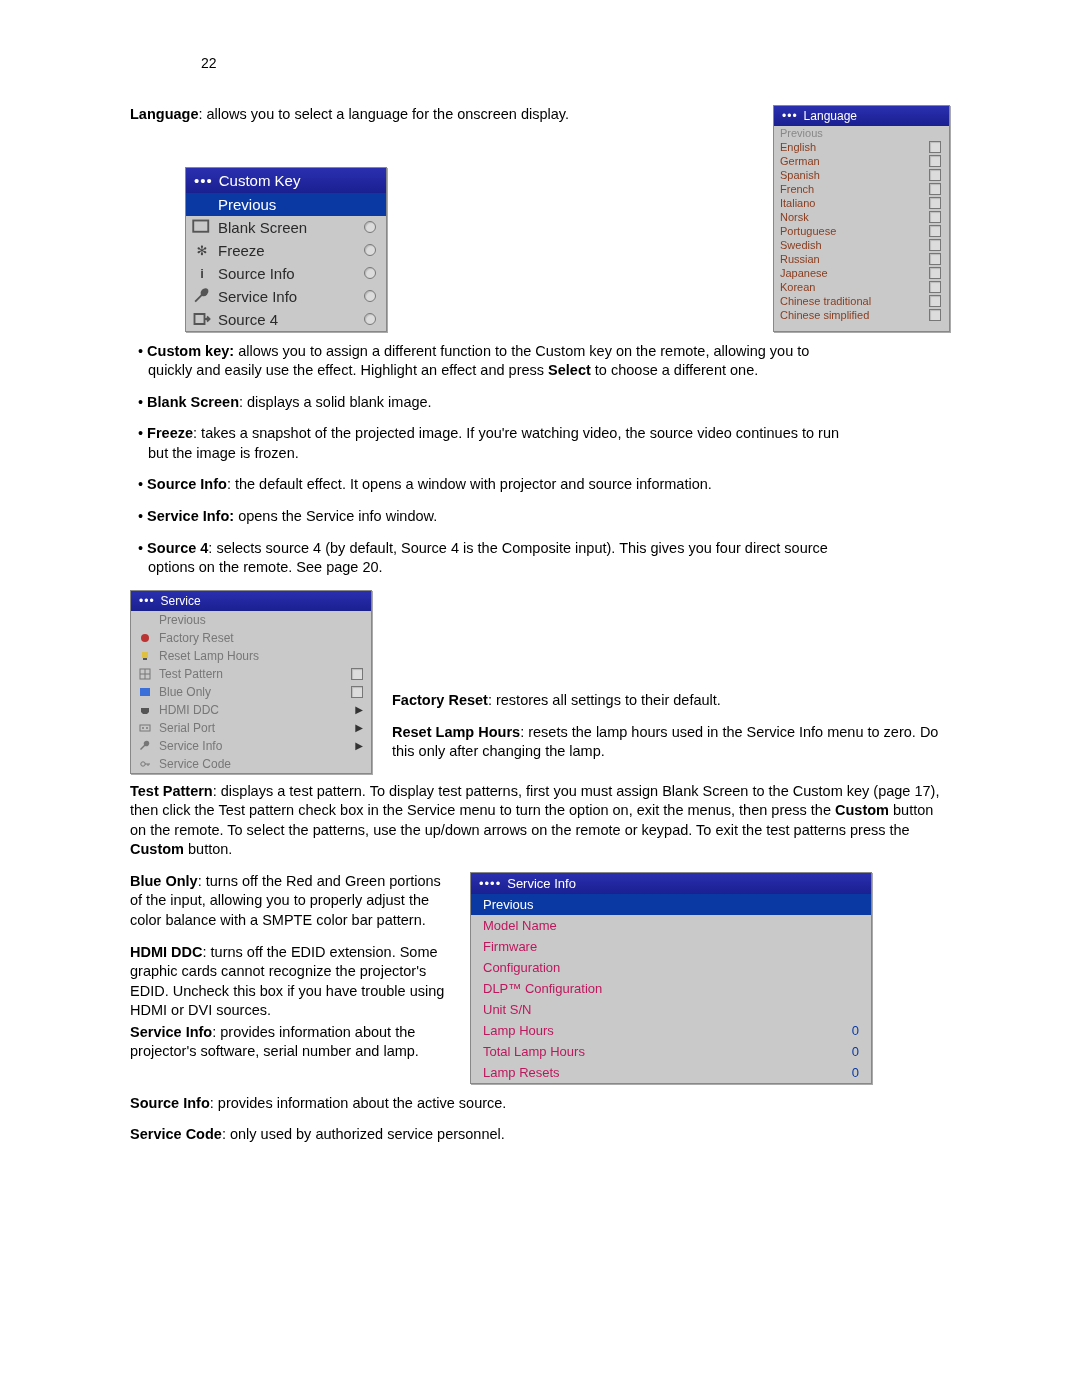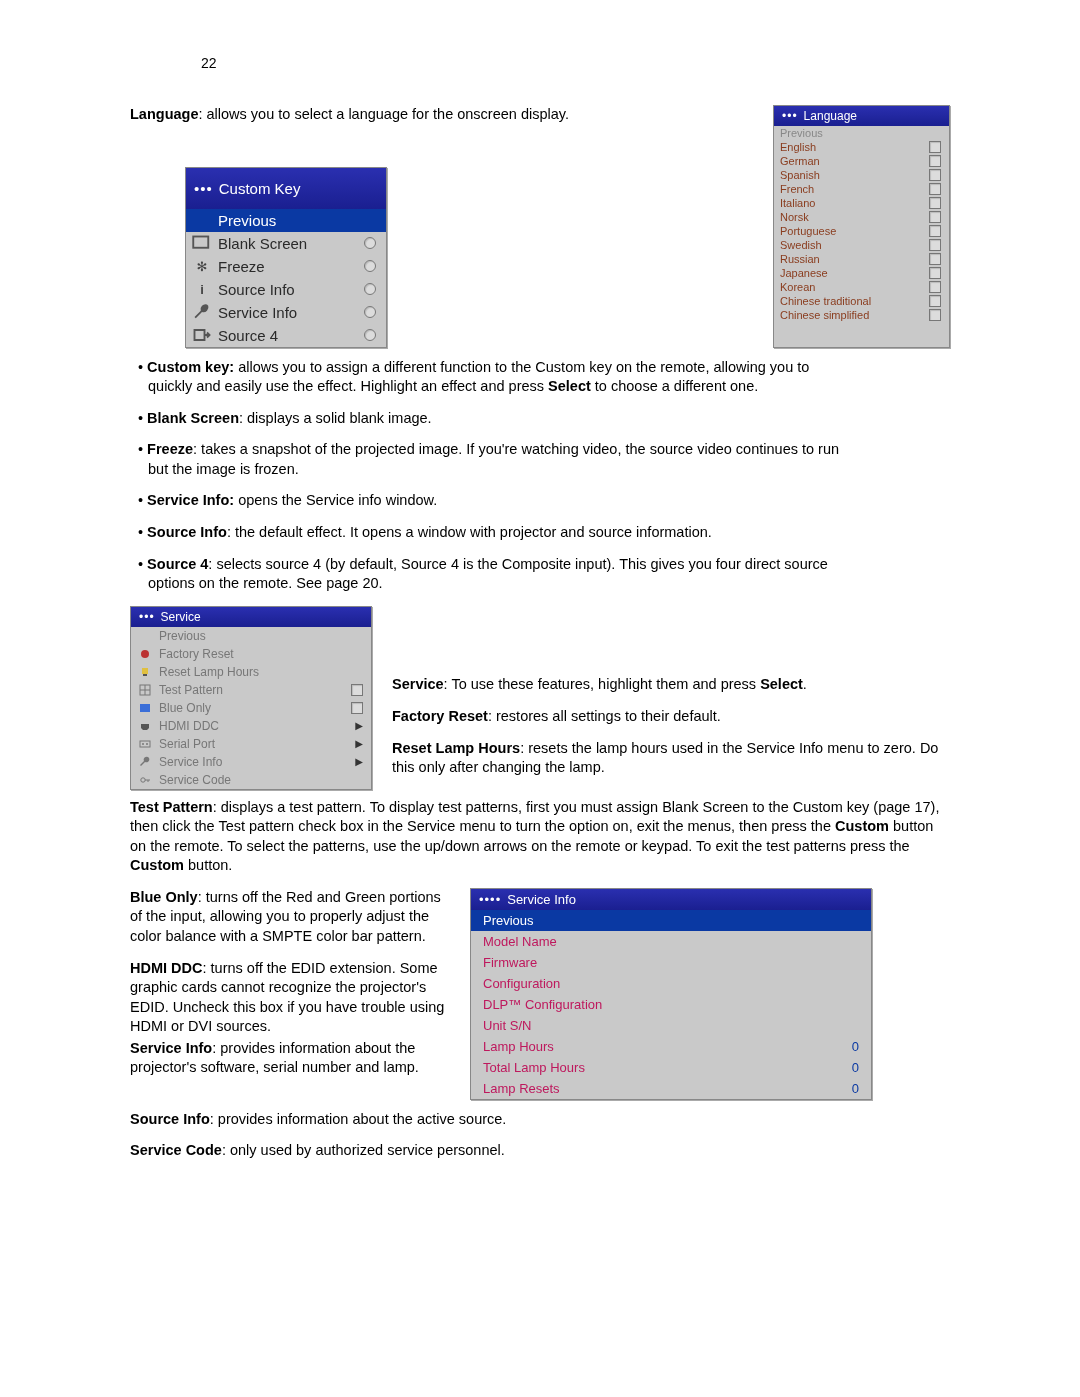--- a/index.html
+++ b/index.html
@@ -73,21 +73,21 @@
     box-shadow: inset 1px 1px 1px rgba(0,0,0,.15);
   }
   .menu .m-row .arrow { font-size: 10px; color: #333; }
 
   
   .menu.customkey {
     width: 200px;
     margin-left: 55px;
     font-size: 15px;
   }
-  .menu.customkey .m-header { font-size: 15px; padding: 12px 8px; }
+  .menu.customkey .m-header { font-size: 15px; padding: 4px 8px; }
   .menu.customkey .m-row { padding: 3px 10px 3px 6px; }
   .menu.customkey .m-row .ico { width: 20px; font-size: 13px; }
 
   .menu.customkey .m-row.sel .label { color: #fff; }
 
   
   .menu.lang {
     width: 175px;
     font-size: 11px;
     position: relative;
@@ -259,24 +259,24 @@
     <li>
       <span class="bold">Custom key:</span><span> allows you to assign a different function to the Custom key on the remote, allowing you to quickly and easily use the effect. Highlight an effect and press </span><span class="bold">Select</span><span> to choose a different one.</span>
     </li>
     <li>
       <span class="bold">Blank Screen</span><span>: displays a solid blank image.</span>
     </li>
     <li>
       <span class="bold">Freeze</span><span>: takes a snapshot of the projected image. If you're watching video, the source video continues to run but the image is frozen.</span>
     </li>
     <li>
+      <span class="bold">Source Info</span><span>: the default effect. It opens a window with projector and source information.</span>
+    </li>
+    <li>
       <span class="bold">Service Info:</span><span> opens the Service info window.</span>
-    </li>
-    <li>
-      <span class="bold">Source Info</span><span>: the default effect. It opens a window with projector and source information.</span>
     </li>
     <li>
       <span class="bold">Source 4</span><span>: selects source 4 (by default, Source 4 is the Composite input). This gives you four direct source options on the remote. See page 20.</span>
     </li>
   </ul>
 
   <div class="row">
     <div class="menu service">
       <div class="m-header">
         <span class="bull1"></span>
@@ -358,23 +358,20 @@
               <circle cx="4" cy="6" r="2.2" fill="none" stroke="#777"></circle>
               <line x1="6" y1="6" x2="11" y2="6" stroke="#777"></line>
               <line x1="9" y1="6" x2="9" y2="8" stroke="#777"></line>
             </svg>
           </span>
           <span class="label">Service Code</span>
         </div>
     </div>
 
     <div class="sec2-para body-text">
-      <p>
-        <span class="bold">Service</span><span>: To use these features, highlight them and press </span><span class="bold">Select</span><span>.</span>
-      </p>
       <p><span class="bold">Factory Reset</span><span>: restores all settings to their default.</span></p>
       <p><span class="bold">Reset Lamp Hours</span><span>: resets the lamp hours used in the Service Info menu to zero. Do this only after changing the lamp.</span></p>
     </div>
   </div>
 
   <p class="body-text" style="margin-top:8px">
     <span class="bold">Test Pattern</span><span>: displays a test pattern. To display test patterns, first you must assign Blank Screen to the Custom key (page 17), then click the Test pattern check box in the Service menu to turn the option on, exit the menus, then press the </span><span class="bold">Custom</span><span> button on the remote. To select the patterns, use the up/down arrows on the remote or keypad. To exit the test patterns press the </span><span class="bold">Custom</span><span> button.</span>
   </p>
 
   <div class="midrow">

